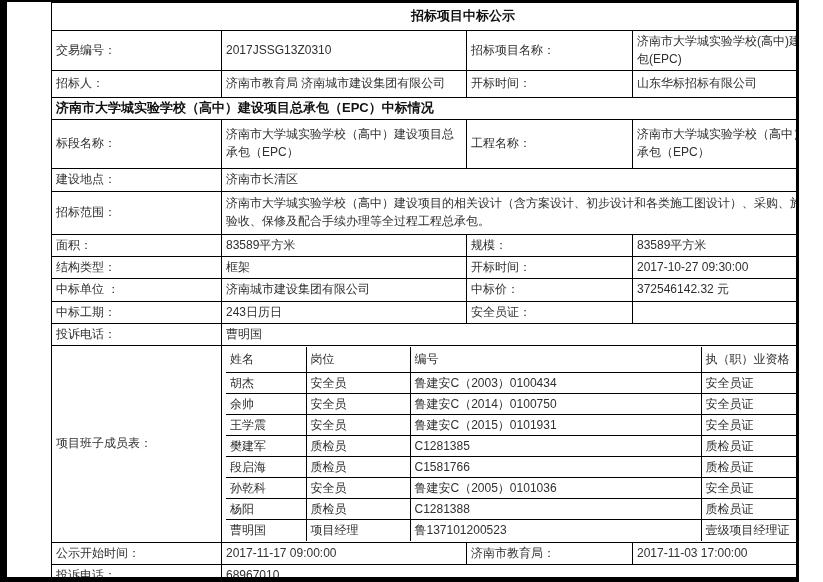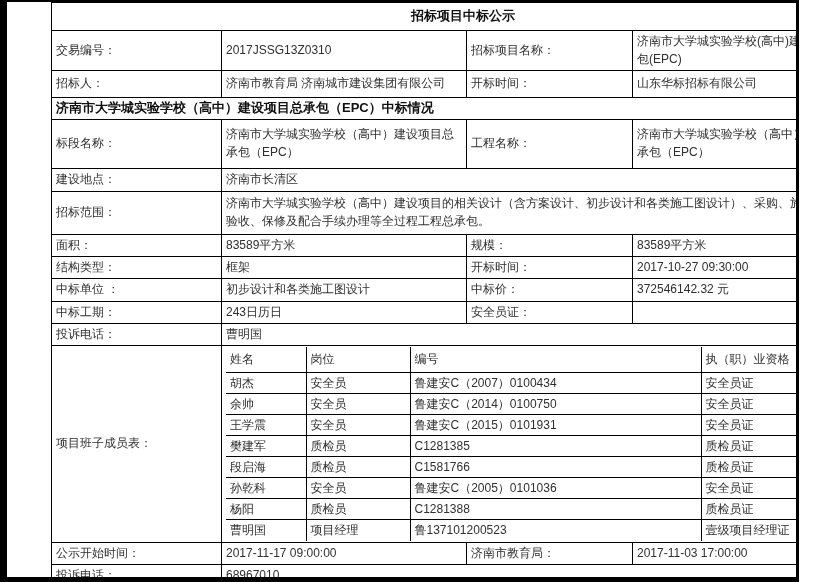--- a/index.html
+++ b/index.html
@@ -113,21 +113,21 @@
 
       <tr class="h22">
         <td>结构类型：</td>
         <td>框架</td>
         <td>开标时间：</td>
         <td>2017-10-27 09:30:00</td>
       </tr>
 
       <tr class="h23">
         <td>中标单位 ：</td>
-        <td>初步设计和各类施工图设计</td>
+        <td>济南城市建设集团有限公司</td>
         <td>中标价：</td>
         <td>372546142.32 元</td>
       </tr>
 
       <tr class="h22">
         <td>中标工期：</td>
         <td>243日历日</td>
         <td>安全员证：</td>
         <td></td>
       </tr>
@@ -150,21 +150,21 @@
             <tbody>
               <tr class="h26">
                 <td>姓名</td>
                 <td>岗位</td>
                 <td>编号</td>
                 <td>执（职）业资格</td>
               </tr>
               <tr class="h21">
                 <td>胡杰</td>
                 <td>安全员</td>
-                <td>鲁建安C（2007）0100434</td>
+                <td>鲁建安C（2003）0100434</td>
                 <td>安全员证</td>
               </tr>
               <tr class="h21">
                 <td>余帅</td>
                 <td>安全员</td>
                 <td>鲁建安C（2014）0100750</td>
                 <td>安全员证</td>
               </tr>
               <tr class="h21">
                 <td>王学震</td>

